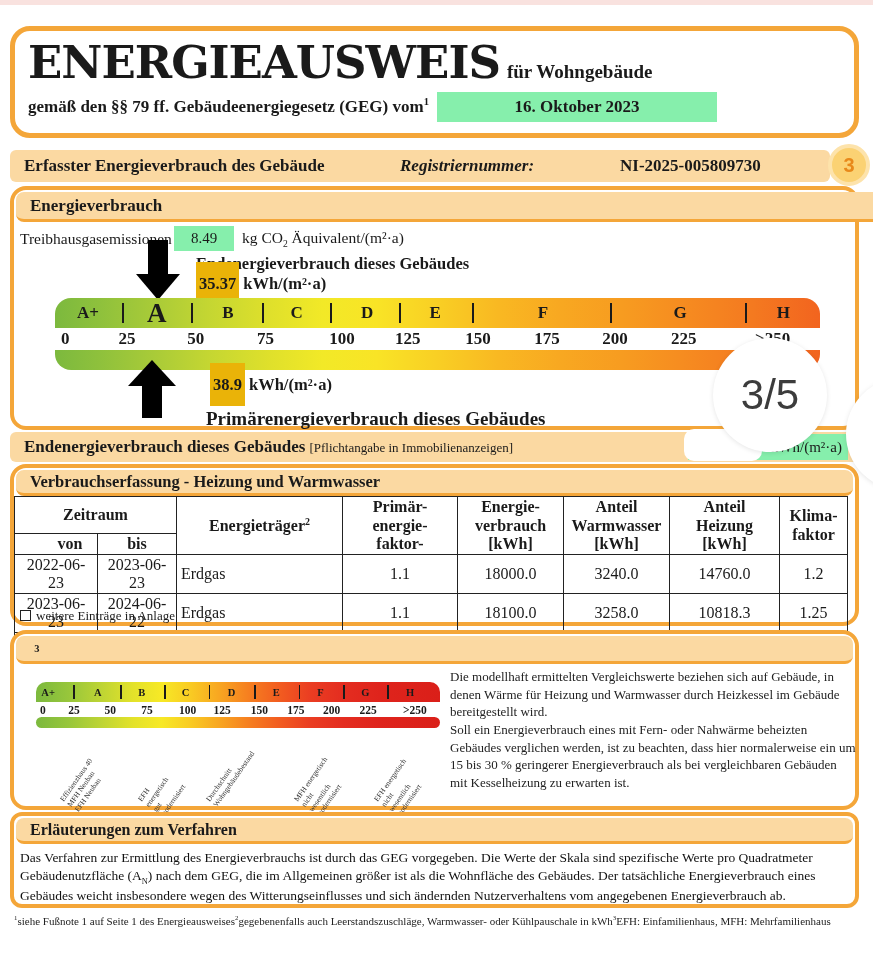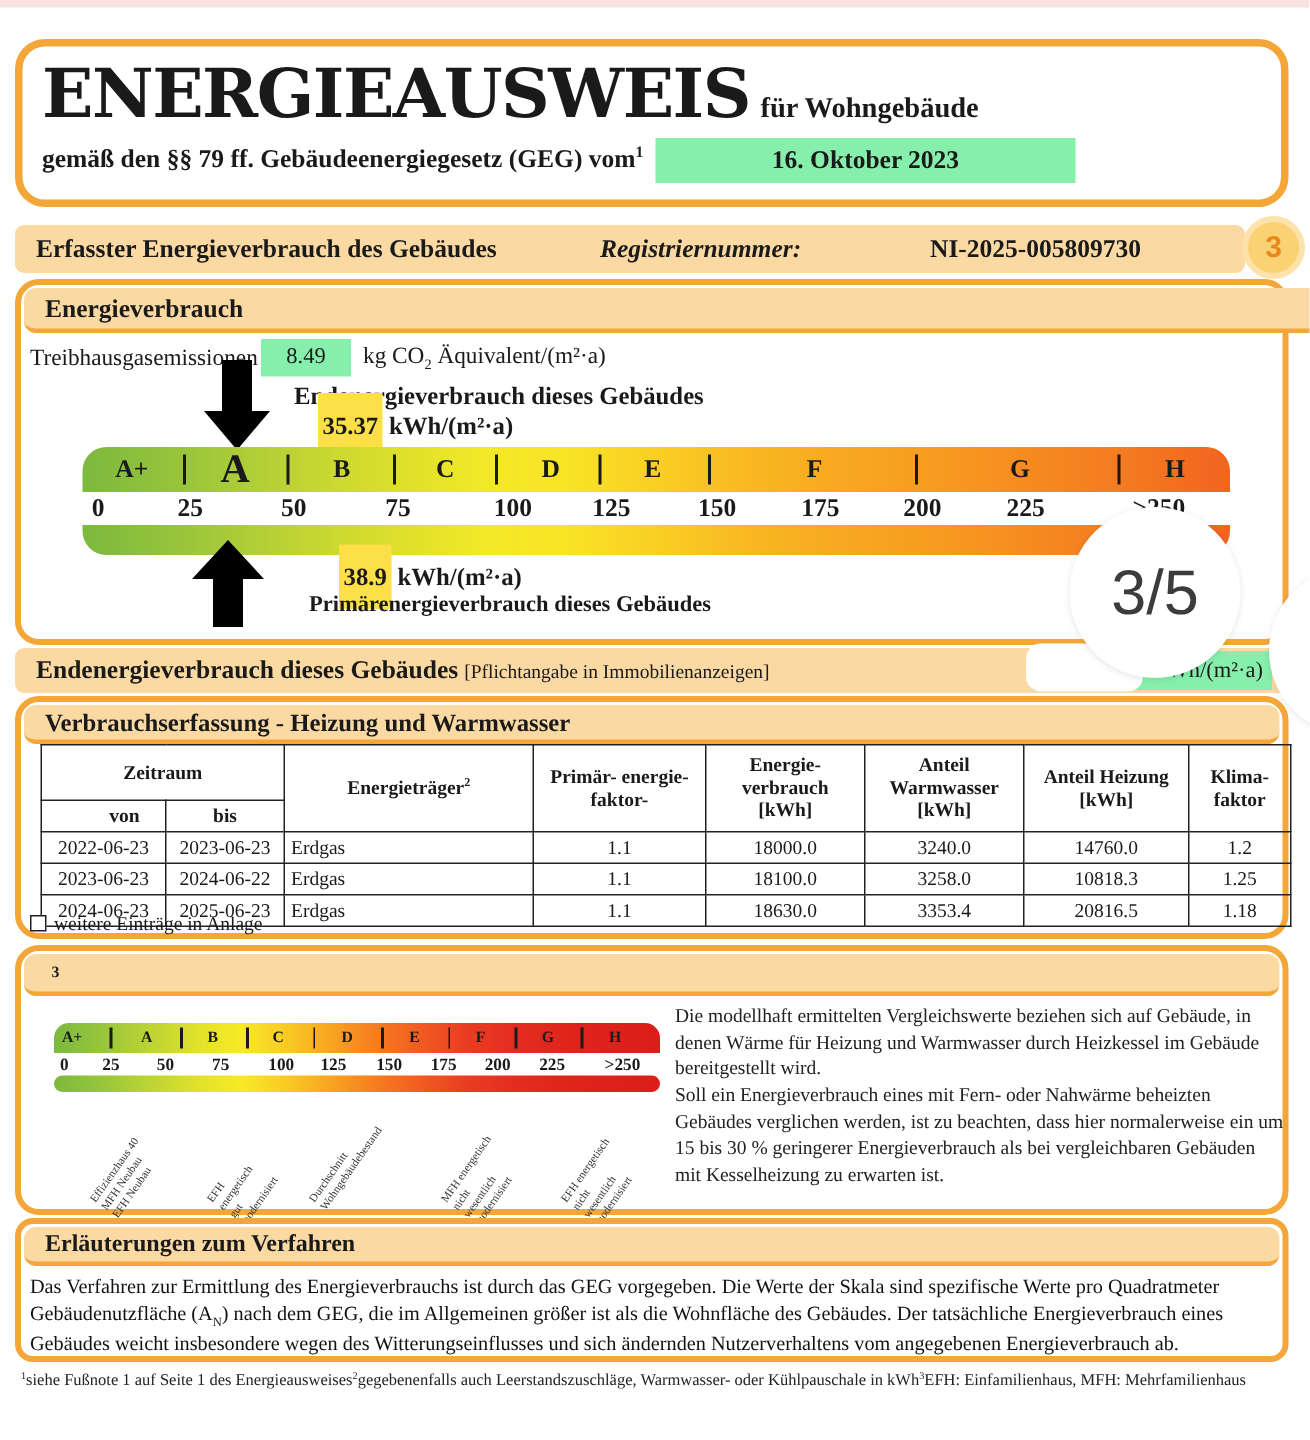--- a/index.html
+++ b/index.html
@@ -5,21 +5,21 @@
   html,body{margin:0;padding:0;}
   body{width:873px;height:960px;position:relative;background:#ffffff;
        font-family:"Liberation Serif", serif;color:#1a1a1a;overflow:hidden;}
   .abs{position:absolute;}
   .box{position:absolute;box-sizing:border-box;border:4px solid #f4a639;border-radius:16px;background:#fff;}
   .bar{position:absolute;box-sizing:border-box;background:#fbd9a2;border-radius:6px;}
   .headbar{position:absolute;box-sizing:border-box;background:#fbd9a2;border-radius:8px;
            border-bottom:3px solid #f4a639;font-weight:bold;font-size:17px;
            display:flex;align-items:center;padding-left:14px;}
   .graybox{background:#86efac;}
-  .hlval{background:#fde047;padding:12px 3px;margin-left:16px;}
+  .hlval{background:#eab308;padding:12px 3px;}
   .b{font-weight:bold;}
   
   .scale-wrap{position:absolute;left:55px;top:298px;width:765px;height:72px;}
   .grad-big{background:linear-gradient(90deg,#7cb93e 0%,#8fc13c 6%,#a9cb38 13%,#c4d632 20%,
       #dfe02b 28%,#f2e927 35%,#f9e426 42%,#f9cf24 50%,#f9b822 58%,#f8a821 66%,
       #f79c20 74%,#f68c20 82%,#f47a20 91%,#f2641f 100%);}
   .grad-small{background:linear-gradient(90deg,#7cb93e 0%,#97c63b 8%,#bdd434 16%,#e3e22a 24%,
       #f7e926 31%,#f9cc23 38%,#f8a821 45%,#f68220 52%,#f25d20 60%,#ea3d22 68%,
       #e42d20 76%,#df241c 85%,#da1f19 100%);}
   .letters-row{position:absolute;left:0;top:0;width:100%;height:30px;border-radius:16px 16px 0 0;}
@@ -37,22 +37,22 @@
   .mletter{position:absolute;top:50%;transform:translate(-50%,-50%);font-weight:bold;font-size:10.5px;}
   .mnum{position:absolute;top:50%;transform:translate(-50%,-50%);font-weight:bold;font-size:11.5px;}
   .mdiv{position:absolute;top:15%;width:1.5px;height:70%;background:#1a1a1a;}
   
   .stem{position:absolute;background:#000;}
   .tri-down{position:absolute;width:0;height:0;border-left:22px solid transparent;
             border-right:22px solid transparent;border-top:26px solid #000;}
   .tri-up{position:absolute;width:0;height:0;border-left:24px solid transparent;
           border-right:24px solid transparent;border-bottom:26px solid #000;}
   
-  table.vtab{position:absolute;left:27px;top:496px;width:833px;border-collapse:collapse;
-             font-size:13px;table-layout:fixed;}
+  table.vtab{position:absolute;left:14px;top:496px;width:833px;border-collapse:collapse;
+             font-size:16px;table-layout:fixed;}
   table.vtab th,table.vtab td{border:1px solid #222;padding:1px 4px;white-space:pre-line;}
   table.vtab th{font-weight:bold;text-align:center;vertical-align:middle;line-height:1.15;}
   table.vtab td{height:18px;text-align:center;}
   table.vtab td.l{text-align:left;}
   
   .rot{position:absolute;font-size:7.5px;line-height:1.2;white-space:pre-line;
        transform:rotate(-55deg);transform-origin:0 0;color:#333;}
   
   .wcircle{position:absolute;background:#fff;border-radius:50%;
            box-shadow:0 1px 5px rgba(0,0,0,0.10);display:flex;align-items:center;justify-content:center;}
@@ -76,21 +76,21 @@
   <span style="font-weight:bold;font-size:19px;margin-left:7px;">für Wohngebäude</span>
 </div>
 <div class="abs b" style="left:28px;top:96px;font-size:17px;">
   <span>gemäß den §§ 79 ff. Gebäudeenergiegesetz (GEG) vom</span><sup>1</sup>
 </div>
 <div class="abs graybox b" style="left:437px;top:92px;width:280px;height:30px;display:flex;align-items:center;justify-content:center;font-size:17px;">
   <span>16. Oktober 2023</span>
 </div>
 
 <div class="bar" style="left:10px;top:150px;width:820px;height:32px;"></div>
-<span class="abs b" style="left:24px;top:156px;font-size:17px;">Erfasster Energieverbrauch des Gebäudes</span>
+<span class="abs b" style="left:24px;top:156px;font-size:17px;">Erfasster Energieverbrauch des Gebäude</span>
 <span class="abs b" style="left:400px;top:156px;font-size:17px;font-style:italic;">Registriernummer:</span>
 <span class="abs b" style="left:620px;top:156px;font-size:17px;">NI-2025-005809730</span>
 <div class="badge" style="left:828px;top:144px;width:42px;height:42px;">
   <span>3</span>
 </div>
 
 <div class="box" style="left:10px;top:186px;width:849px;height:244px;"></div>
 <div class="headbar" style="left:16px;top:192px;width:867px;height:30px;">
   <span>Energieverbrauch</span>
 </div>
@@ -147,21 +147,21 @@
   <div class="bottom-row grad-big"></div>
 </div>
 
 <div class="tri-up" style="left:128px;top:360px;"></div>
 <div class="stem" style="left:142px;top:384px;width:20px;height:34px;"></div>
 
 <div class="abs b" style="left:210px;top:375px;font-size:16.5px;">
   <span class="hlval">38.9</span>
   <span>kWh/(m²·a)</span>
 </div>
-<div class="abs b" style="left:206px;top:395px;font-size:15px;">Primärenergieverbrauch dieses Gebäudes</div>
+<div class="abs b" style="left:206px;top:408px;font-size:19px;">Primärenergieverbrauch dieses Gebäudes</div>
 
 <div class="bar" style="left:10px;top:432px;width:849px;height:30px;"></div>
 <div class="abs" style="left:24px;top:437px;">
   <span class="b" style="font-size:17px;">Endenergieverbrauch dieses Gebäudes</span>
   <span style="font-size:13px;">[Pflichtangabe in Immobilienanzeigen]</span>
 </div>
 <div class="abs graybox" style="left:688px;top:434px;width:160px;height:26px;display:flex;align-items:center;justify-content:flex-end;padding-right:6px;box-sizing:border-box;font-size:15px;">
   <span>kWh/(m²·a)</span>
 </div>
 

